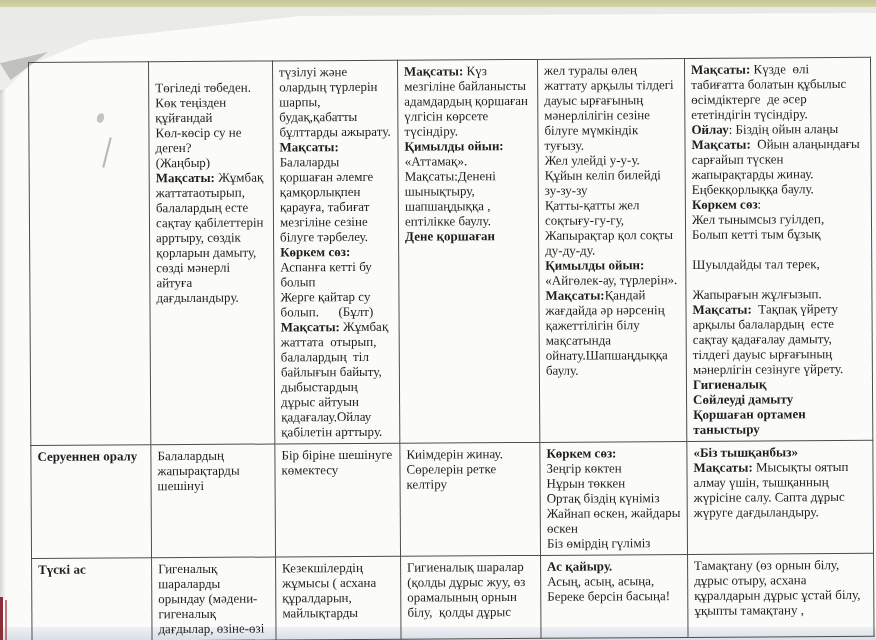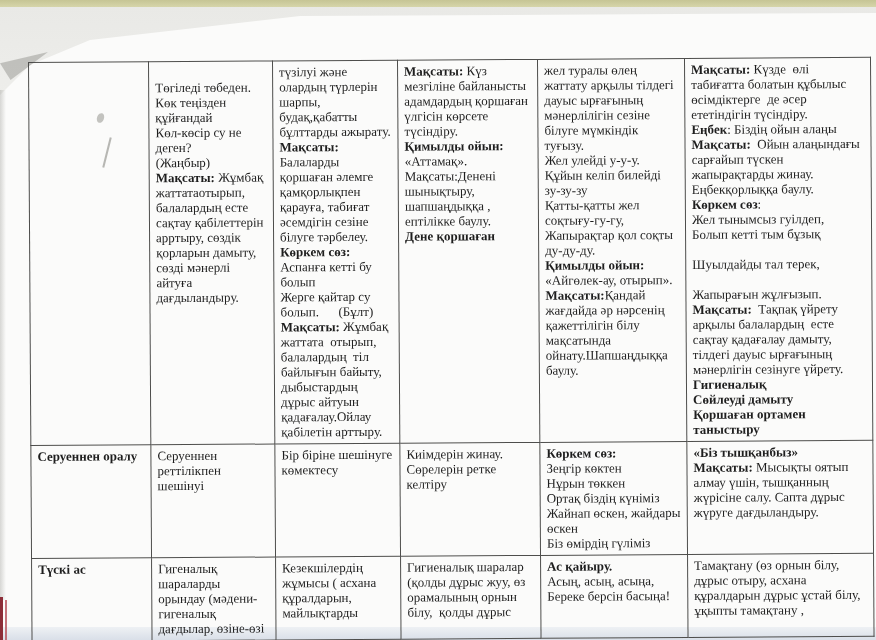--- a/index.html
+++ b/index.html
@@ -76,56 +76,56 @@
         <tr class="r0">
           <td></td>
           <td><span>
 Төгіледі төбеден.
 Көк теңізден құйғандай
 Көл-көсір су не деген?
 (Жаңбыр)
 </span><span class="b">Мақсаты:</span><span> Жұмбақ жаттатаотырып, балалардың есте сақтау қабілеттерін арртыру, сөздік қорларын дамыту, сөзді мәнерлі айтуға дағдыландыру.</span></td>
           <td><span>түзілуі және олардың түрлерін шарпы, будақ,қабатты бұлттарды ажырату.
 </span><span class="b">Мақсаты:</span><span>
-Балаларды қоршаған әлемге қамқорлықпен қарауға, табиғат әсемдігін сезіне білуге тәрбелеу.
+Балаларды қоршаған әлемге қамқорлықпен қарауға, табиғат мезгіліне сезіне білуге тәрбелеу.
 </span><span class="b">Көркем сөз:</span><span>
 Аспанға кетті бу болып
 Жерге қайтар су болып.      (Бұлт)
 </span><span class="b">Мақсаты:</span><span> Жұмбақ жаттата  отырып, балалардың  тіл байлығын байыту, дыбыстардың дұрыс айтуын қадағалау.Ойлау қабілетін арттыру.</span></td>
           <td><span class="b">Мақсаты:</span><span> Күз мезгіліне байланысты адамдардың қоршаған үлгісін көрсете түсіндіру.
 </span><span class="b">Қимылды ойын:</span><span>
 «Аттамақ».
 Мақсаты:Денені шынықтыру, шапшаңдыққа , ептілікке баулу.
 </span><span class="b">Дене қоршаған</span></td>
           <td><span>жел туралы өлең жаттату арқылы тілдегі дауыс ырғағының мәнерлілігін сезіне білуге мүмкіндік туғызу.
 Жел улейді у-у-у.
 Құйын келіп билейді зу-зу-зу
 Қатты-қатты жел соқтығу-гу-гу,
 Жапырақтар қол соқты ду-ду-ду.
 </span><span class="b">Қимылды ойын:</span><span>
-«Айгөлек-ау, отырып».
+«Айгөлек-ау, түрлерін».
 </span><span class="b">Мақсаты:</span><span>Қандай жағдайда әр нәрсенің қажеттілігін білу мақсатында ойнату.Шапшаңдыққа баулу.</span></td>
           <td><span class="b">Мақсаты:</span><span> Күзде  өлі табиғатта болатын құбылыс өсімдіктерге  де әсер  ететіндігін түсіндіру.
-</span><span class="b">Еңбек</span><span>: Біздің ойын алаңы
+</span><span class="b">Ойлау</span><span>: Біздің ойын алаңы
 </span><span class="b">Мақсаты:</span><span>  Ойын алаңындағы сарғайып түскен жапырақтарды жинау. Еңбекқорлыққа баулу.
 </span><span class="b">Көркем сөз</span><span>:
 Жел тынымсыз гуілдеп,
 Болып кетті тым бұзық
 
 Шуылдайды тал терек,
 
 Жапырағын жұлғызып.
 </span><span class="b">Мақсаты:</span><span>  Тақпақ үйрету арқылы балалардың  есте сақтау қадағалау дамыту, тілдегі дауыс ырғағының мәнерлігін сезінуге үйрету.
 </span><span class="b">Гигиеналық</span><span>
 </span><span class="b">Сөйлеуді дамыту</span><span>
 </span><span class="b">Қоршаған ортамен таныстыру</span></td>
         </tr>
         <tr class="r1">
           <td><span class="b">Серуеннен оралу</span></td>
-          <td><span>Серуеннен реттілікпен шешінуі</span></td>
+          <td><span>Балалардың жапырақтарды шешінуі</span></td>
           <td><span>Бір біріне шешінуге көмектесу</span></td>
           <td><span>Киімдерін жинау.
 Сөрелерін ретке келтіру</span></td>
           <td><span class="b">Көркем сөз:</span><span>
 Зеңгір көктен
 Нұрын төккен
 Ортақ біздің күніміз
 Жайнап өскен, жайдары өскен
 Біз өмірдің гүліміз</span></td>
           <td><span class="b">«Біз тышқанбыз»</span><span>

